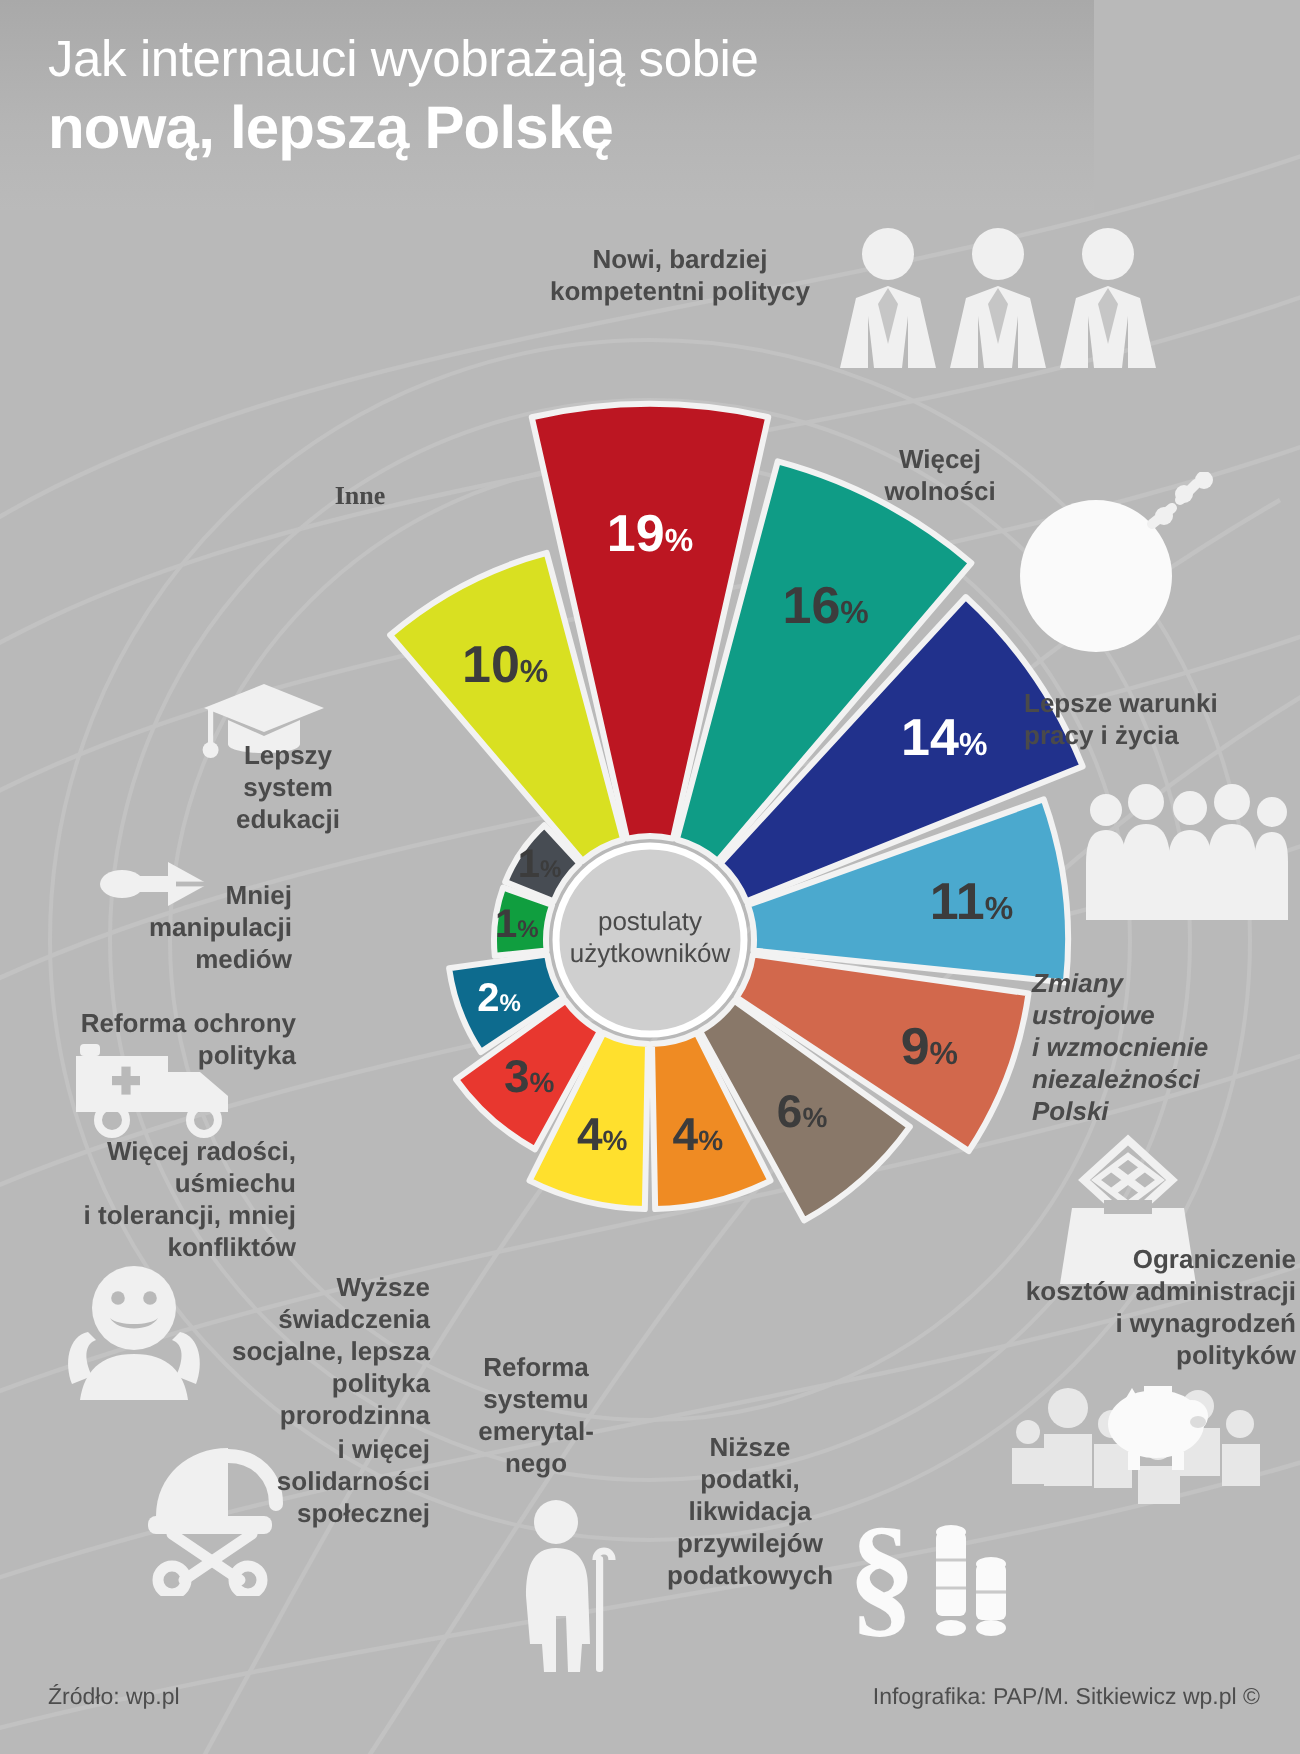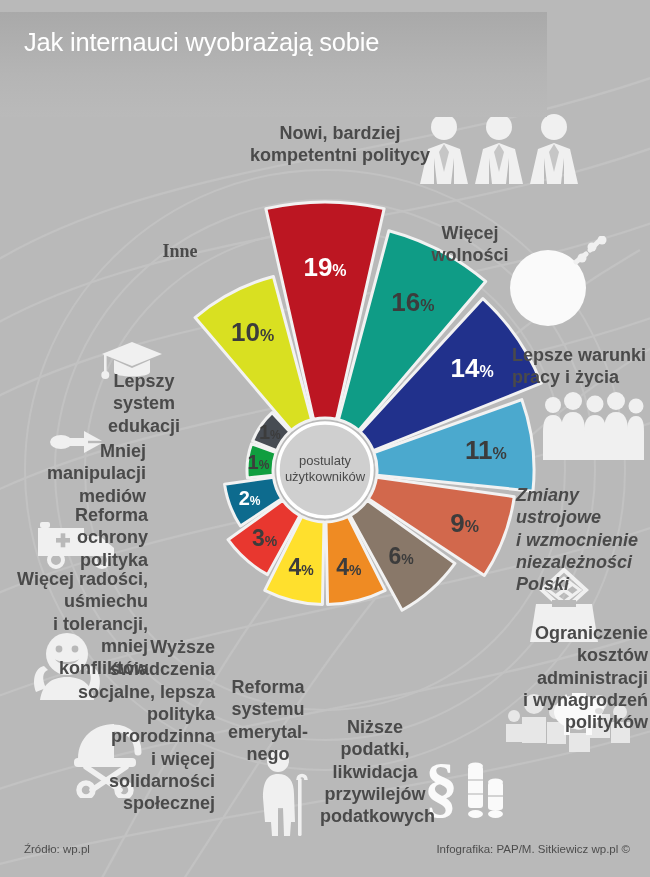--- a/index.html
+++ b/index.html
@@ -8,32 +8,32 @@
     background:#b9b9b9;
     font-family:"Liberation Sans","DejaVu Sans",sans-serif;
     position:relative;
   }
   .canvas{position:absolute;inset:0;}
 
   
   .bg-swirls{position:absolute;inset:0;z-index:0;}
 
   
-  .header{position:absolute;top:12px;left:0;width:547px;height:105px;z-index:5;
+  .header{position:absolute;top:0;left:0;width:547px;height:105px;z-index:5;
     background:linear-gradient(180deg,#a9a9a9 0%,#b5b5b5 60%,#bababa 100%);}
   .title-1{position:absolute;left:24px;top:16px;font-size:25.5px;color:#ffffff;
     letter-spacing:-0.2px;white-space:nowrap;}
   .title-2{position:absolute;left:24px;top:48px;font-size:30px;color:#ffffff;
     font-weight:bold;letter-spacing:-0.4px;white-space:nowrap;}
 
   
   .chart{position:absolute;left:0;top:95px;width:650px;height:700px;z-index:3;}
 
   
-  .lbl{position:absolute;z-index:6;color:#4a4a4a;font-size:18px;line-height:1.24;
+  .lbl{position:absolute;z-index:6;color:#4a4a4a;font-size:13px;line-height:1.24;
     font-weight:bold;white-space:pre-line;}
   .lbl.c{text-align:center;}
   .lbl.r{text-align:right;}
   .lbl.l{text-align:left;}
 
   
   .ico{position:absolute;z-index:4;}
   .ico svg{display:block;}
 
   
@@ -62,20 +62,21 @@
     </g>
     <g fill="none" stroke="#c2c2c2" stroke-width="2">
       <circle cx="325" cy="470" r="300"></circle>
       <circle cx="325" cy="470" r="270"></circle>
       <circle cx="325" cy="470" r="240"></circle>
     </g>
   </svg>
 
   <div class="header">
     <div class="title-1">Jak internauci wyobrażają sobie</div>
+    <div class="title-2">nową, lepszą Polskę</div>
   </div>
 
   <svg class="chart" width="650" height="700" viewBox="0 0 650 700">
     <g id="slices">
         <path d="M313.5271379917018,324.2814290684512 L265.87063426492466,113.60428827586384 A268,268 0 0 1 384.1293657350754,113.60428827586384 L336.4728620082982,324.2814290684512 A52,52 0 0 0 313.5271379917018,324.2814290684512 Z" fill="#bc1622" stroke="#f2f2f2" stroke-width="3" stroke-linejoin="round"></path>
         <path d="M338.4113803681008,324.7592309312236 L388.88419906608436,135.68151045384184 A247.69846654545464,247.69846654545464 0 0 1 485.66489434393,186.47593773095295 L358.72880996157164,335.4226405810572 A52,52 0 0 0 338.4113803681008,324.7592309312236 Z" fill="#0f9c86" stroke="#f2f2f2" stroke-width="3" stroke-linejoin="round"></path>
         <path d="M360.22323712682226,336.74658752074987 L482.8847858381007,203.53274345236713 A233.08501810951876,233.08501810951876 0 0 1 541.3113866085985,288.1782879080346 L373.25789402887307,355.63054817765726 A52,52 0 0 0 360.22323712682226,336.74658752074987 Z" fill="#21318c" stroke="#f2f2f2" stroke-width="3" stroke-linejoin="round"></path>
         <path d="M373.9658747458124,357.49733990567694 L521.8452253746186,304.6384453702217 A209.0425581614989,209.0425581614989 0 0 1 532.9638830634036,396.2088298567986 L376.7316761448278,380.27576375955704 A52,52 0 0 0 373.9658747458124,357.49733990567694 Z" fill="#4ba9ce" stroke="#f2f2f2" stroke-width="3" stroke-linejoin="round"></path>
         <path d="M376.49102056329764,382.25774078829346 L514.2614953379218,401.67670711010436 A191.1323110303031,191.1323110303031 0 0 1 484.3541924073328,480.5357838933851 L368.3543546902833,403.7123654439879 A52,52 0 0 0 376.49102056329764,382.25774078829346 Z" fill="#d2684c" stroke="#f2f2f2" stroke-width="3" stroke-linejoin="round"></path>
         <path d="M367.22019410379806,405.35548072157013 L454.9018446439242,468.39684538376656 A159.99206220789026,159.99206220789026 0 0 1 402.0579401128076,515.2124596286093 L350.0450730528079,420.5713102267152 A52,52 0 0 0 367.22019410379806,405.35548072157013 Z" fill="#897869" stroke="#f2f2f2" stroke-width="3" stroke-linejoin="round"></path>

